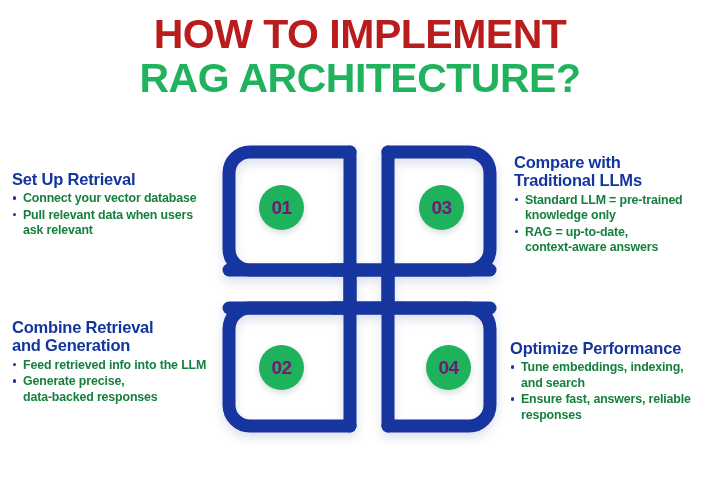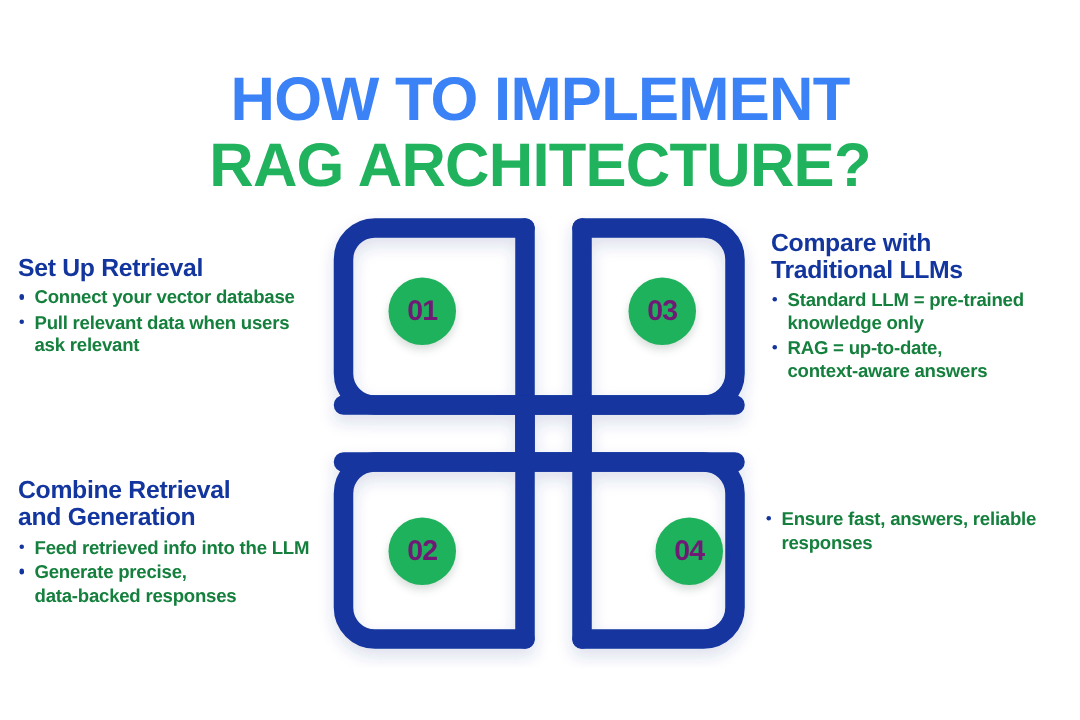--- a/index.html
+++ b/index.html
@@ -9,21 +9,21 @@
     overflow:hidden;position:relative;
   }
   #canvas{position:relative;width:720px;height:480px;}
 
   
   .title-wrap{position:absolute;left:0;top:14px;width:720px;text-align:center;}
   .title-line{
     font-weight:bold;letter-spacing:-0.5px;line-height:1.02;
     font-size:41px;
   }
-  .title-1{color:#3b82f6;margin-top:32px;}
+  .title-1{color:#b91c1c;}
   .title-2{color:#20B25C;font-size:41px;margin-top:2px;}
 
   
   .block{position:absolute;}
   .block h3{
     margin:0 0 3px 0;color:#13359E;font-size:16.5px;font-weight:bold;
     line-height:1.12;letter-spacing:-0.2px;
   }
   .block ul{margin:0;padding:0;list-style:none;}
   .block li{
@@ -48,21 +48,21 @@
   
   .badge{
     position:absolute;width:45px;height:45px;border-radius:50%;
     background:#1FB25C;color:#701a75;font-size:19px;font-weight:bold;
     display:flex;align-items:center;justify-content:center;
     letter-spacing:-0.5px;box-shadow:0 3px 6px rgba(20,60,40,.18);
   }
   .b01{left:259px;top:185px;}
   .b03{left:419px;top:185px;}
   .b02{left:259px;top:345px;}
-  .b04{left:437px;top:345px;}
+  .b04{left:426px;top:345px;}
 </style>
 </head>
 <body>
 
 <div id="canvas">
 
   <div class="title-wrap">
     <div class="title-line title-1">HOW TO IMPLEMENT</div>
     <div class="title-line title-2">RAG ARCHITECTURE?</div>
   </div>
@@ -146,21 +146,27 @@
       </li>
       <li>
         <span class="bdot"></span>
         <span>RAG = up-to-date,</span>
         <span class="l2">context-aware answers</span>
       </li>
     </ul>
   </div>
 
   <div class="block blk-br">
+    <h3>Optimize Performance</h3>
     <ul>
+      <li>
+        <span class="bdot"></span>
+        <span>Tune embeddings, indexing,</span>
+        <span class="l2">and search</span>
+      </li>
       <li>
         <span class="bdot"></span>
         <span>Ensure fast, answers, reliable</span>
         <span class="l2">responses</span>
       </li>
     </ul>
   </div>
 
 </div>
 

